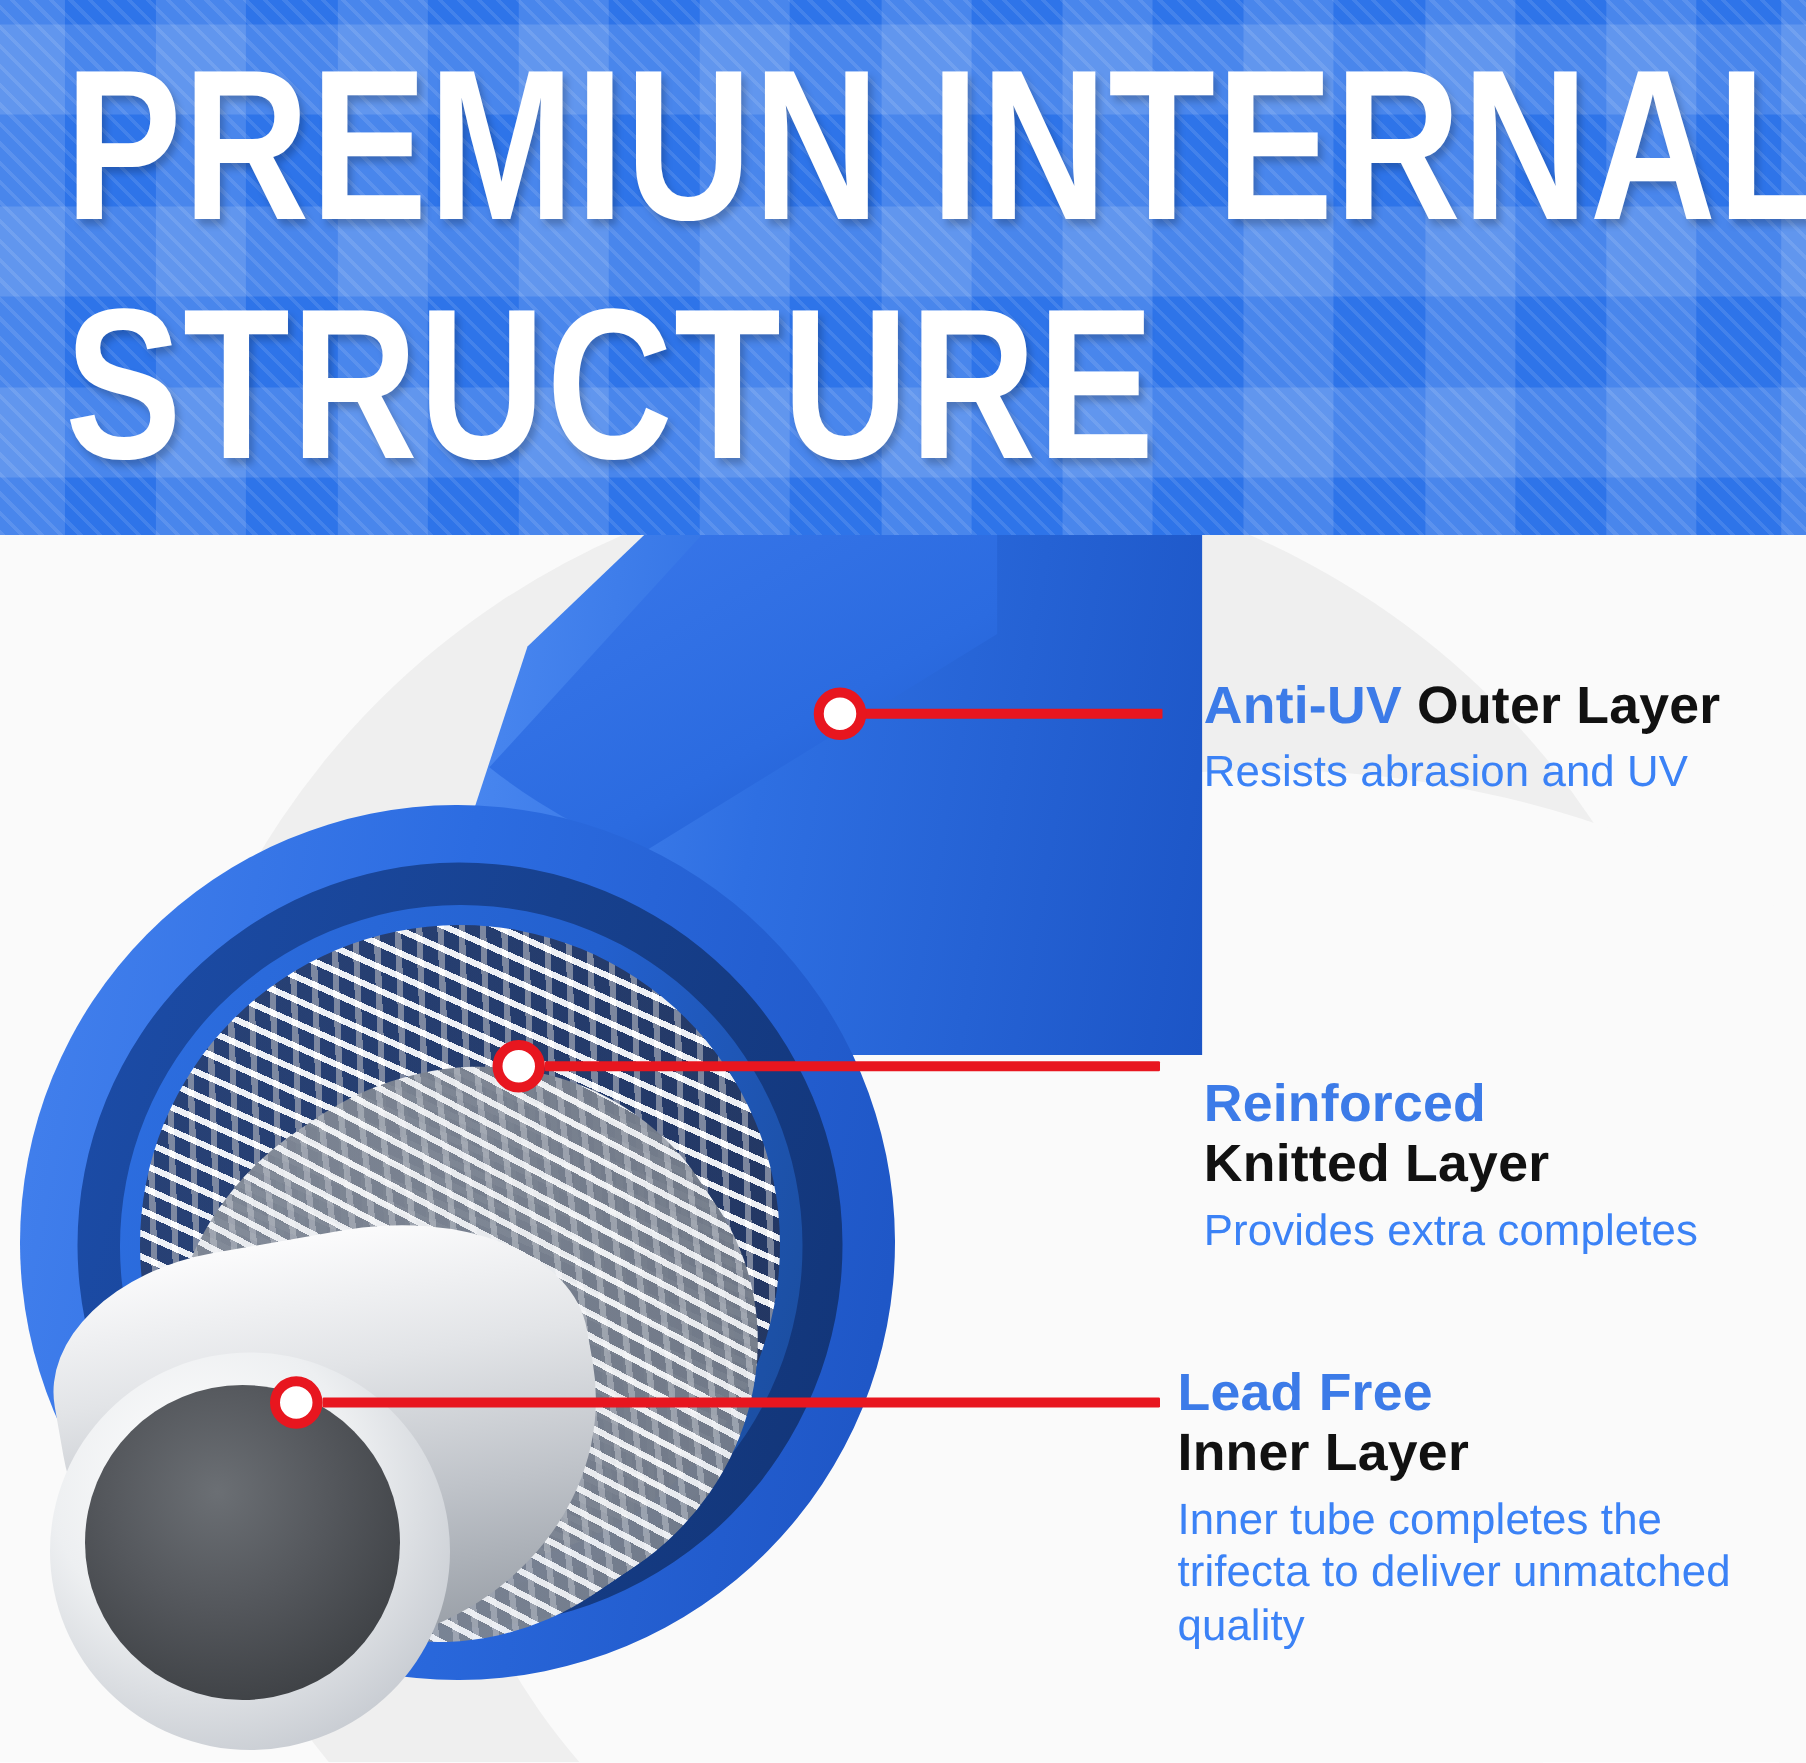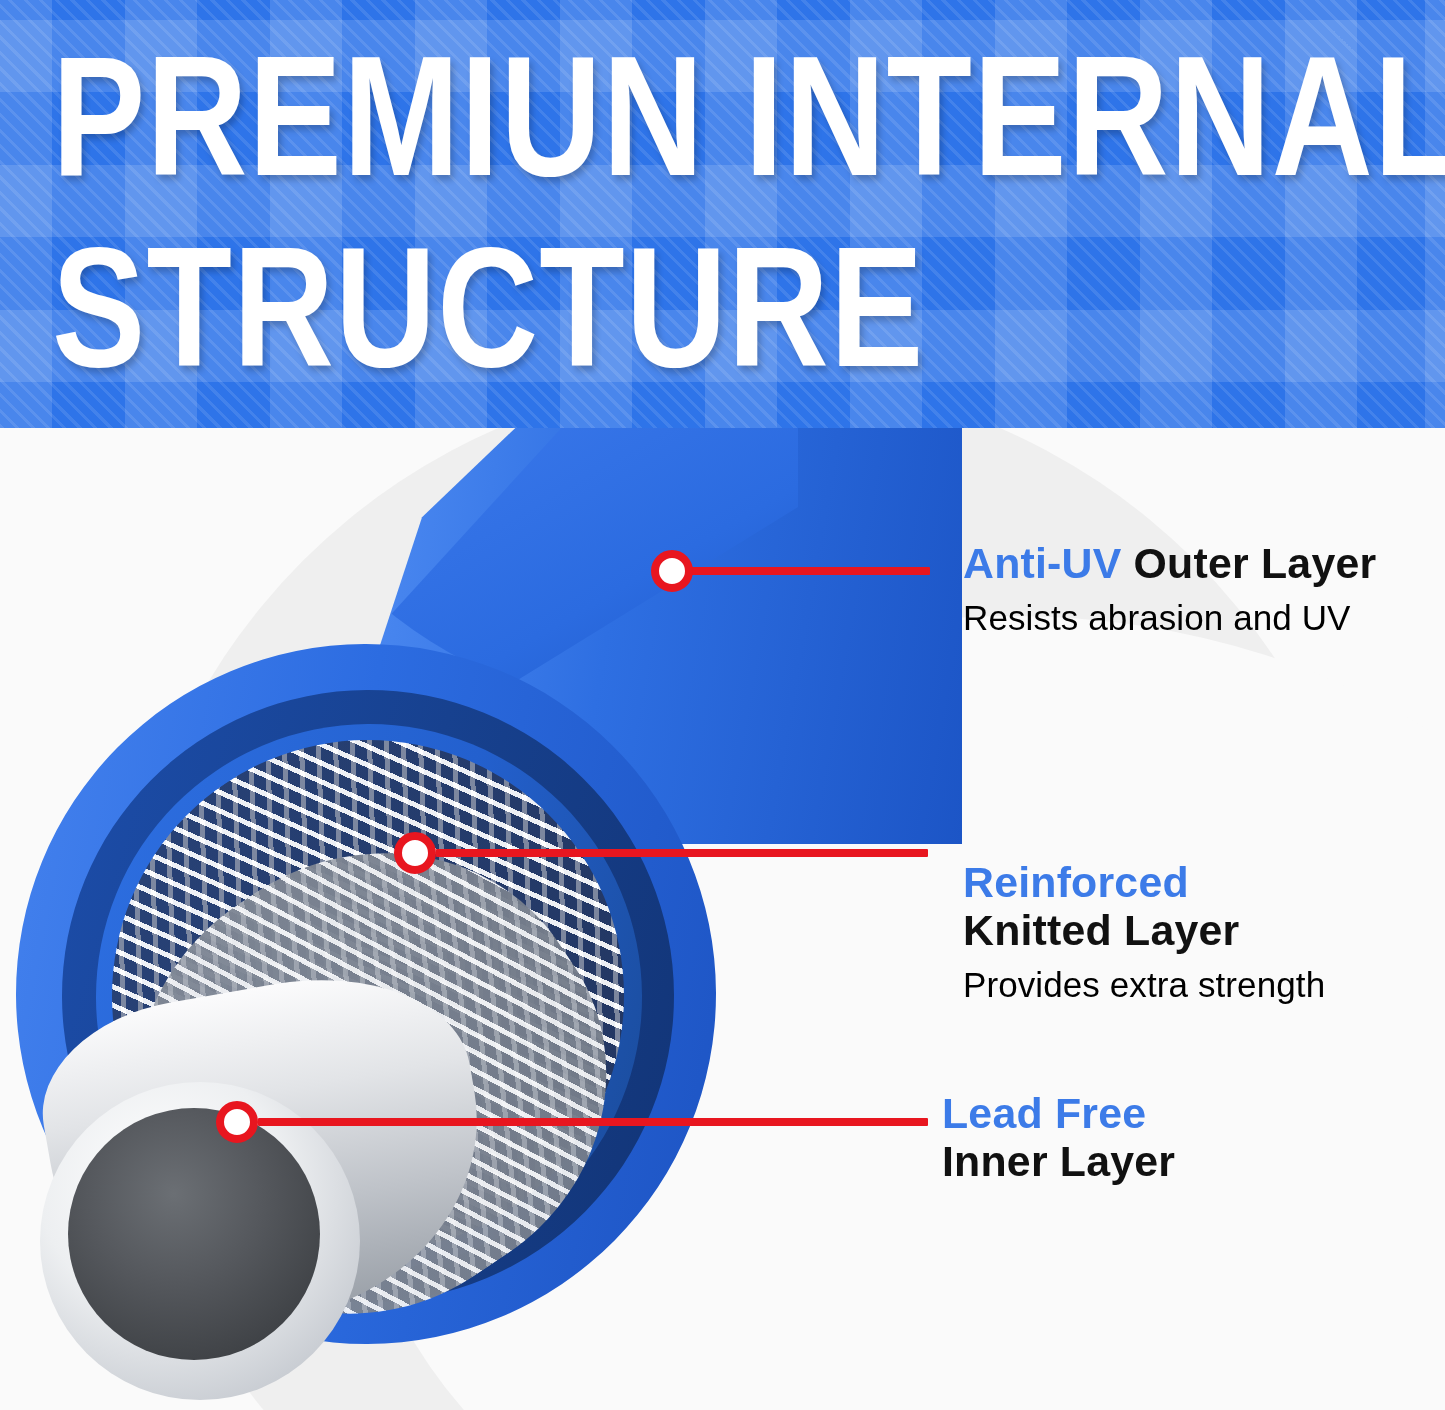--- a/index.html
+++ b/index.html
@@ -217,21 +217,21 @@
     transform:scaleX(1.02);
     transform-origin:left center;
   }
   .label .head .accent{ color:#3C7BE8; }
   .label .sub{
     margin-top:9px;
     font-family:"Liberation Sans Narrow","Liberation Sans", sans-serif;
     font-weight:normal;
     font-size:35px;
     line-height:1.22;
-    color:#000000;
+    color:#3b82f6;
     letter-spacing:.1px;
   }
 </style>
 </head>
 <body>
 
 <div class="canvas">
 
   <div class="header">
     <div class="title-block">
@@ -270,26 +270,27 @@
       <div class="sub">Resists abrasion and UV</div>
     </div>
 
     <div class="callout-line" style="left:436px; top:421px; width:492px;"></div>
     <div class="callout-dot" style="left:394px; top:404px;"></div>
     <div class="label" style="left:963px; top:391px;margin-top:40px;">
       <div class="head">
         <span class="accent">Reinforced</span><br>
         <span>Knitted Layer</span>
       </div>
-      <div class="sub">Provides extra strength</div>
+      <div class="sub">Provides extra completes</div>
     </div>
 
     <div class="callout-line" style="left:258px; top:690px; width:670px;"></div>
     <div class="callout-dot" style="left:216px; top:673px;"></div>
     <div class="label" style="left:942px; top:662px;">
       <div class="head">
         <span class="accent">Lead Free</span><br>
         <span>Inner Layer</span>
       </div>
+      <div class="sub">Inner tube completes the trifecta to deliver unmatched quality</div>
     </div>
 
   </div>
 </div>
 
 </body></html>

